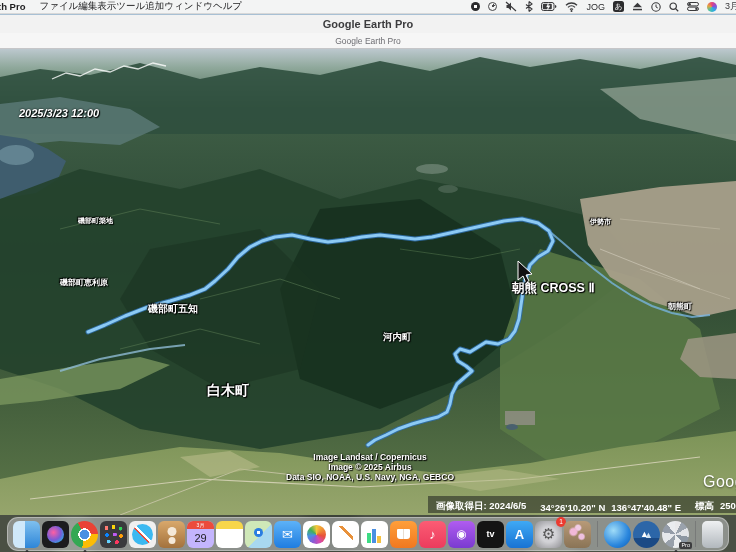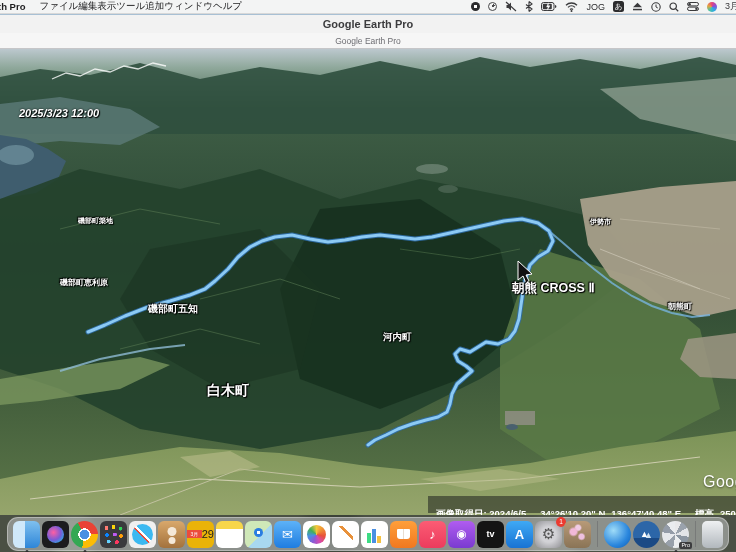--- a/index.html
+++ b/index.html
@@ -40,21 +40,21 @@
     text-shadow:0 0 2px #000, 1px 1px 1px #000, -1px -1px 1px #000; z-index:12;font-weight:bold; }
   .dtoverlay { position:absolute; top:10px; left:19px; color:#fff; font-size:11px; font-weight:bold; font-style:italic;
     text-shadow:0 0 2px #000, 1px 1px 1px #000; z-index:12;margin-top:48px;}
   .tracklabel { font-size:12.5px; font-weight:bold; }
   .attrib { position:absolute; left:250px; top:403px; width:240px; text-align:center; color:#fff;
     font-size:8.5px; font-weight:bold; line-height:10px; text-shadow:0 0 2px #000, 1px 1px 1px #000; z-index:12;}
   .glogo { position:absolute; left:703px; top:424px; color:#fff; font-size:16px; letter-spacing:.5px;
     text-shadow:0 1px 2px rgba(0,0,0,.5); z-index:12; font-weight:500;}
   .statusbar { position:absolute; left:428px; right:0; top:447px; height:17px;
     background:rgba(30,32,30,.55); color:#fff; font-size:9.5px; font-weight:bold;
-    display:flex; align-items:flex-start; gap:14px; padding:12px 4px 0 8px; white-space:nowrap; z-index:13;}
+    display:flex; align-items:flex-end; gap:14px; padding:4px 4px 0 8px; white-space:nowrap; z-index:13;}
   .statusbar .grp { display:flex; gap:6px; }
 
   
   .desktopstrip { position:absolute; top:515px; left:0; width:736px; height:37px;
     background:
       radial-gradient(circle 40px at 10% 60%, #616a58 0 40%, rgba(0,0,0,0) 70%),
       radial-gradient(circle 50px at 45% 30%, #3c4238 0 40%, rgba(0,0,0,0) 70%),
       radial-gradient(circle 45px at 75% 70%, #5c6354 0 40%, rgba(0,0,0,0) 70%),
       #4a5044; z-index:5;}
   .dock { position:absolute; top:517px; left:50%; transform:translateX(-50%);
@@ -82,21 +82,21 @@
     radial-gradient(circle 2px at 78% 55%,#ff9f0a 95%,rgba(0,0,0,0)),
     radial-gradient(circle 2px at 32% 76%,#64d2ff 95%,rgba(0,0,0,0)),
     radial-gradient(circle 2px at 62% 78%,#ff375f 95%,rgba(0,0,0,0));}
   .i-safari{background:#f0f0f0;}
   .i-safari::after{content:"";position:absolute;inset:3px;border-radius:50%;
     background:linear-gradient(45deg,rgba(0,0,0,0) 0 44%,#e84b3a 44% 50%,#fff 50% 56%,rgba(0,0,0,0) 56%),
     radial-gradient(circle,#3bb9f1 0 70%,#1478c8 100%);}
   .i-contacts{background:linear-gradient(180deg,#d9a86b,#a3723d);}
   .i-contacts::after{content:"";position:absolute;top:6px;left:50%;transform:translateX(-50%);
     width:9px;height:9px;border-radius:50%;background:#f4e8d8;box-shadow:0 9px 0 -1px #f4e8d8;}
-  .i-calendar{background:#eab308;overflow:hidden;flex-direction:row;}
+  .i-calendar{background:#c4b5fd;overflow:hidden;flex-direction:column;}
   .cal-month{height:8px;width:100%;background:#ec4b3c;color:#fff;font-size:5px;display:flex;align-items:center;justify-content:center;}
   .cal-day{flex:1;width:100%;display:flex;align-items:center;justify-content:center;font-size:11px;color:#1d1d1f;}
   .i-notes{background:linear-gradient(180deg,#f7d64a 0 30%,#fff 30%);}
   .i-maps{background:linear-gradient(135deg,#cfe8b8 0 55%,#a8d8f0 55%);}
   .i-maps::after{content:"";position:absolute;top:7px;left:9px;width:9px;height:9px;border-radius:50%;
     background:radial-gradient(circle 2px at 50% 50%, #fff 95%, rgba(0,0,0,0)), #2a7de1;}
   .i-mail{background:linear-gradient(180deg,#5db2f8,#1f7de0);color:#fff;font-size:13px;}
   .i-photos{background:#fff;}
   .i-photos::after{content:"";position:absolute;inset:4px;border-radius:50%;
     background:conic-gradient(#f3c73a,#ee8c34,#e8503a,#d74bb0,#8a5bd6,#4a90e2,#41b057,#f3c73a);}
@@ -275,20 +275,25 @@
 
     <div class="maplabel" style="left:78px; top:167px; font-size:7px;">磯部町築地</div>
     <div class="maplabel" style="left:60px; top:228px; font-size:8px;">磯部町恵利原</div>
     <div class="maplabel" style="left:148px; top:253px; font-size:10px;">磯部町五知</div>
     <div class="maplabel" style="left:383px; top:282px; font-size:9.5px;">河内町</div>
     <div class="maplabel" style="left:207px; top:333px; font-size:14px; font-weight:bold;">白木町</div>
     <div class="maplabel" style="left:668px; top:252px; font-size:8px;">朝熊町</div>
     <div class="maplabel" style="left:590px; top:168px; font-size:7px;">伊勢市</div>
     <div class="maplabel tracklabel" style="left:512px; top:231px;">朝熊 CROSS Ⅱ</div>
 
+    <div class="attrib">
+      <div>Image Landsat / Copernicus</div>
+      <div>Image © 2025 Airbus</div>
+      <div>Data SIO, NOAA, U.S. Navy, NGA, GEBCO</div>
+    </div>
 
     <div class="glogo">Google</div>
 
     <div class="statusbar">
       <span>画像取得日: 2024/6/5</span>
       <span class="grp">
         <span>34°26'10.20" N</span>
         <span>136°47'40.48" E</span>
       </span>
       <span class="grp">

